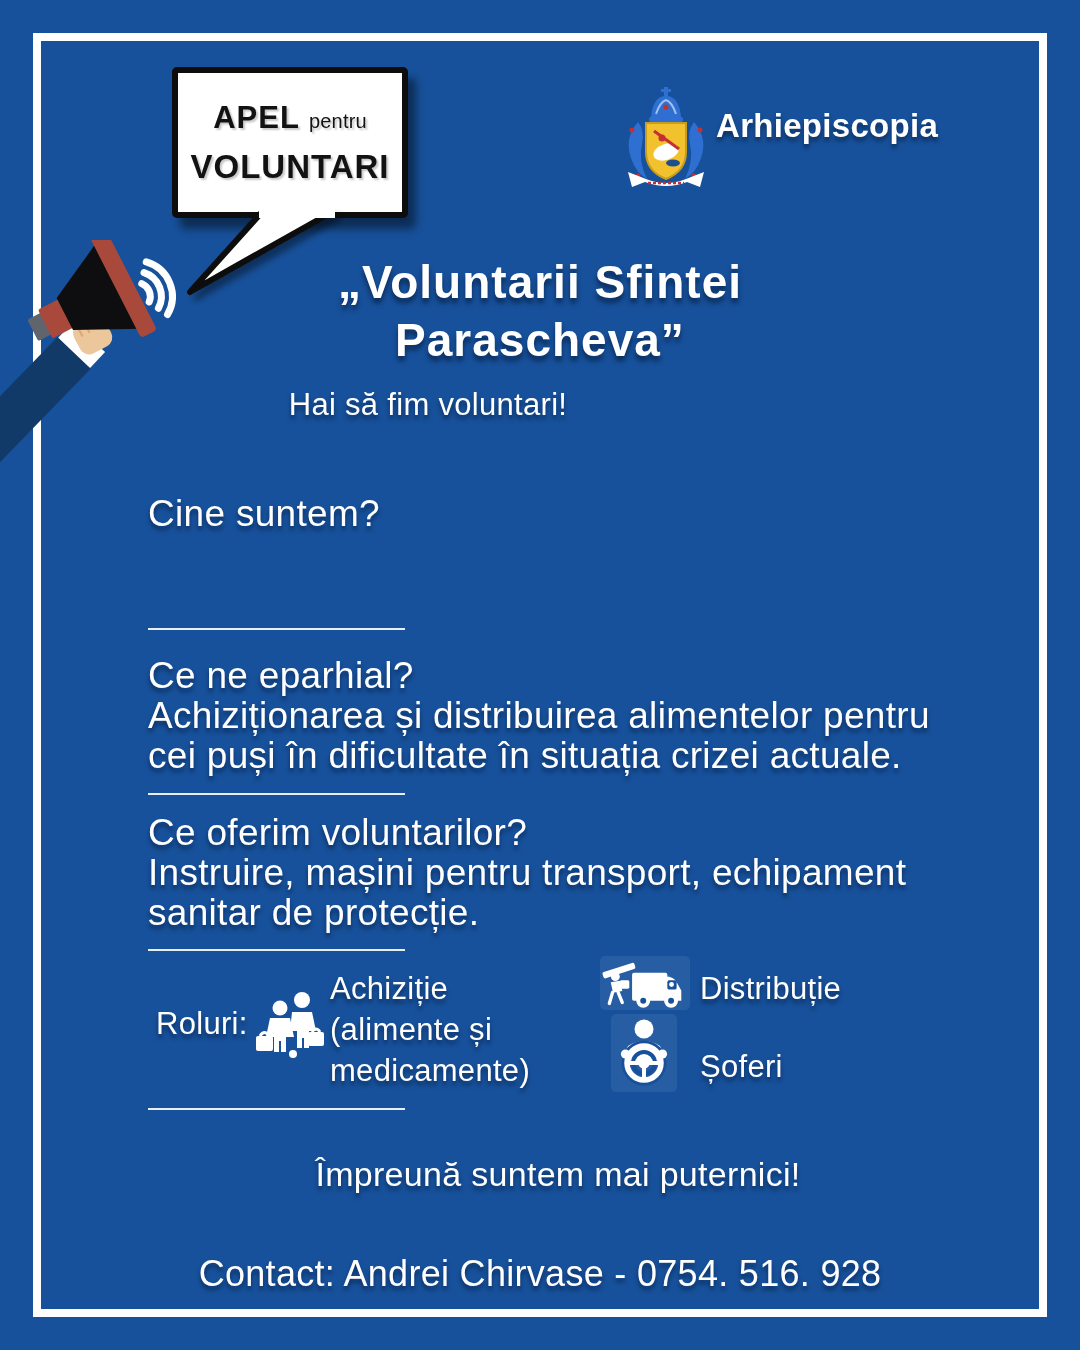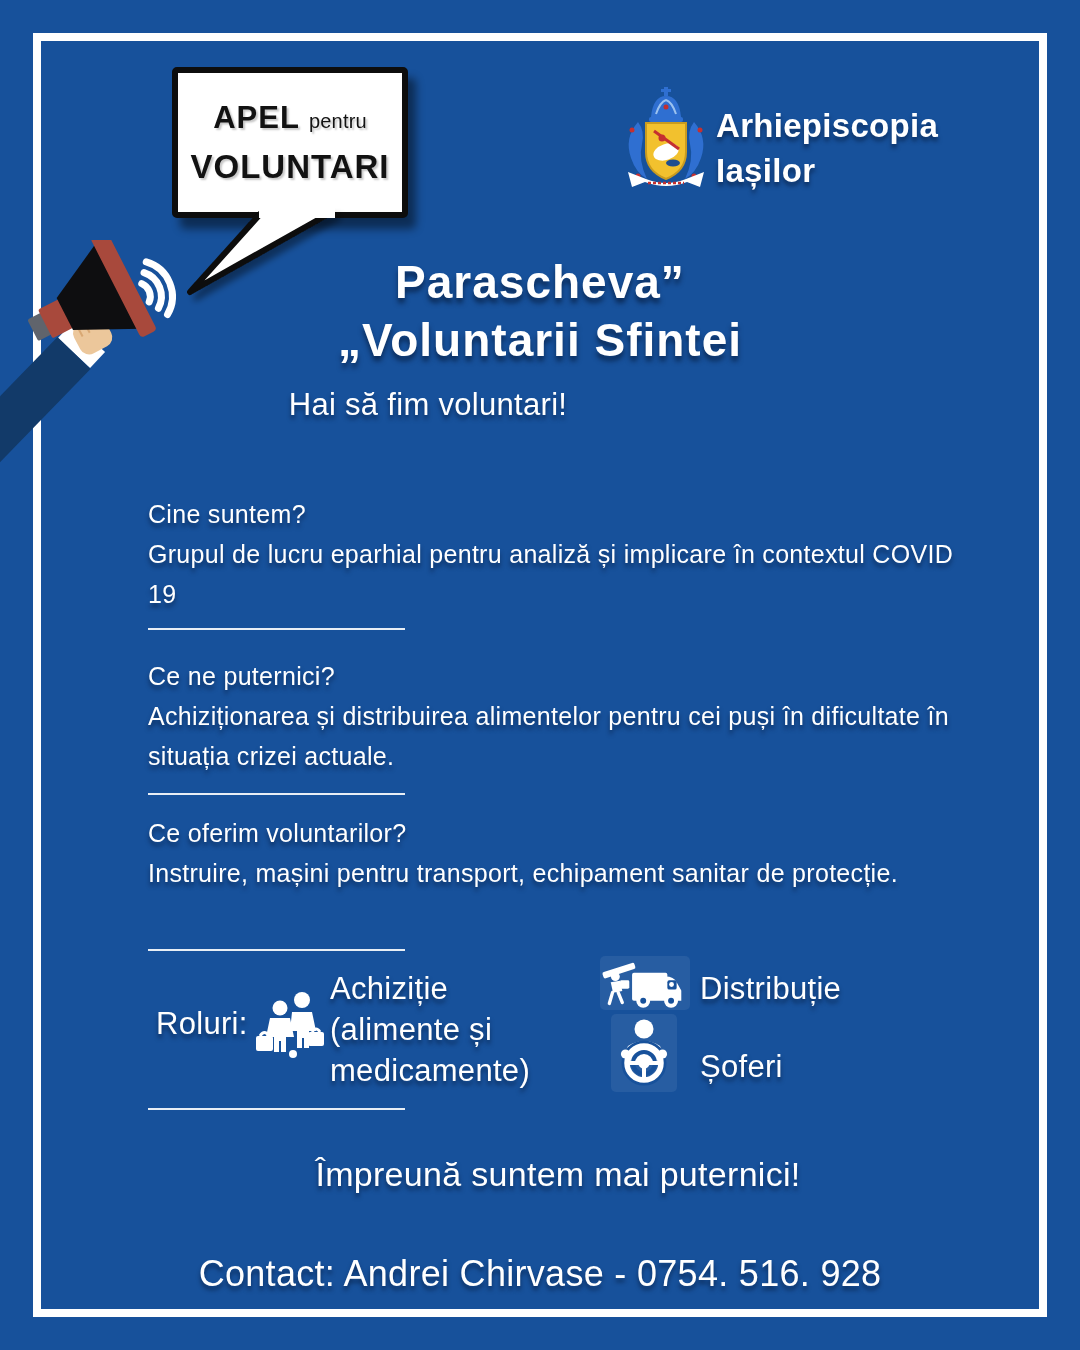--- a/index.html
+++ b/index.html
@@ -30,21 +30,21 @@
 
   
   .org-logo{left:618px;top:86px;z-index:2;}
   .org-name{left:716px;top:103px;font-size:33px;line-height:45px;font-weight:600;z-index:2;}
 
   
   .title{left:0;top:253px;width:1080px;text-align:center;font-size:46px;line-height:58px;font-weight:bold;letter-spacing:1px;text-shadow:0 5px 5px rgba(4,18,45,.6);z-index:2;}
   .subtitle{left:0;top:387px;width:856px;text-align:center;font-size:31px;z-index:2;}
 
   
-  .section{left:148px;width:812px;font-size:25px;line-height:40px;z-index:2;}
+  .section{left:148px;width:812px;font-size:37px;line-height:40px;z-index:2;}
   .sep{left:148px;width:257px;height:2px;background:rgba(255,255,255,.9);z-index:2;}
 
   
   .role-label{left:156px;top:1006px;font-size:31px;z-index:2;}
   .role-text{font-size:31px;line-height:41px;z-index:2;}
   .icon-tile{background:rgba(255,255,255,.07);border-radius:5px;z-index:2;}
 
   .slogan{left:0;top:1155px;width:1080px;text-align:center;font-size:34px;font-weight:400;z-index:2;padding-left:18px;}
   .contact{left:0;top:1253px;width:1080px;text-align:center;font-size:36px;z-index:2;}
 
@@ -120,37 +120,35 @@
     <ellipse cx="48" cy="66" rx="13" ry="8" fill="#ffffff" transform="rotate(-18 48 66)"></ellipse>
     <circle cx="44" cy="52" r="3.5" fill="#C53030"></circle>
     <line x1="36" y1="45" x2="61" y2="63" stroke="#C53030" stroke-width="3"></line>
     <ellipse cx="55" cy="77" rx="7" ry="3.5" fill="#1F4E8F"></ellipse>
 
     <path d="M10,86 l18,7 q20,8 40,0 l18,-7 l-4,15 l-13,-5 q-21,8 -42,0 l-13,5 z" fill="#ffffff"></path>
     <line x1="30" y1="97" x2="66" y2="97" stroke="#C53030" stroke-width="2.5" stroke-dasharray="3,2"></line>
   </svg>
   <div class="abs org-name wtext">
     <div>Arhiepiscopia</div>
-    <div>Iașilor</div>
   </div>
 
   <div class="abs title wtext">
+    <div>„Voluntarii Sfintei</div>
     <div>Parascheva”</div>
-    <div>„Voluntarii Sfintei</div>
   </div>
   <div class="abs subtitle wtext">Hai să fim voluntari!</div>
 
   <div class="abs section wtext" style="top:494px;">
     <div>Cine suntem?</div>
-    <div>Grupul de lucru eparhial pentru analiză și implicare în contextul COVID 19</div>
   </div>
   <div class="abs sep" style="top:628px;"></div>
 
   <div class="abs section wtext" style="top:656px;">
-    <div>Ce ne puternici?</div>
+    <div>Ce ne eparhial?</div>
     <div>Achiziționarea și distribuirea alimentelor pentru cei puși în dificultate în situația crizei actuale.</div>
   </div>
   <div class="abs sep" style="top:793px;"></div>
 
   <div class="abs section wtext" style="top:813px;">
     <div>Ce oferim voluntarilor?</div>
     <div>Instruire, mașini pentru transport, echipament sanitar de protecție.</div>
   </div>
   <div class="abs sep" style="top:949px;"></div>
 

